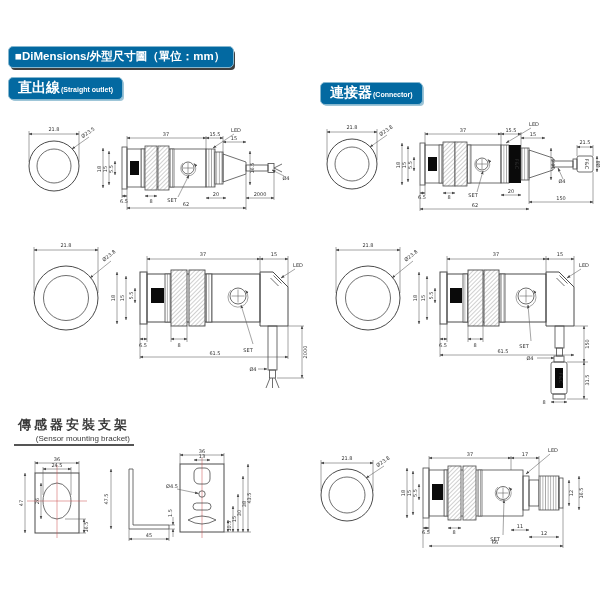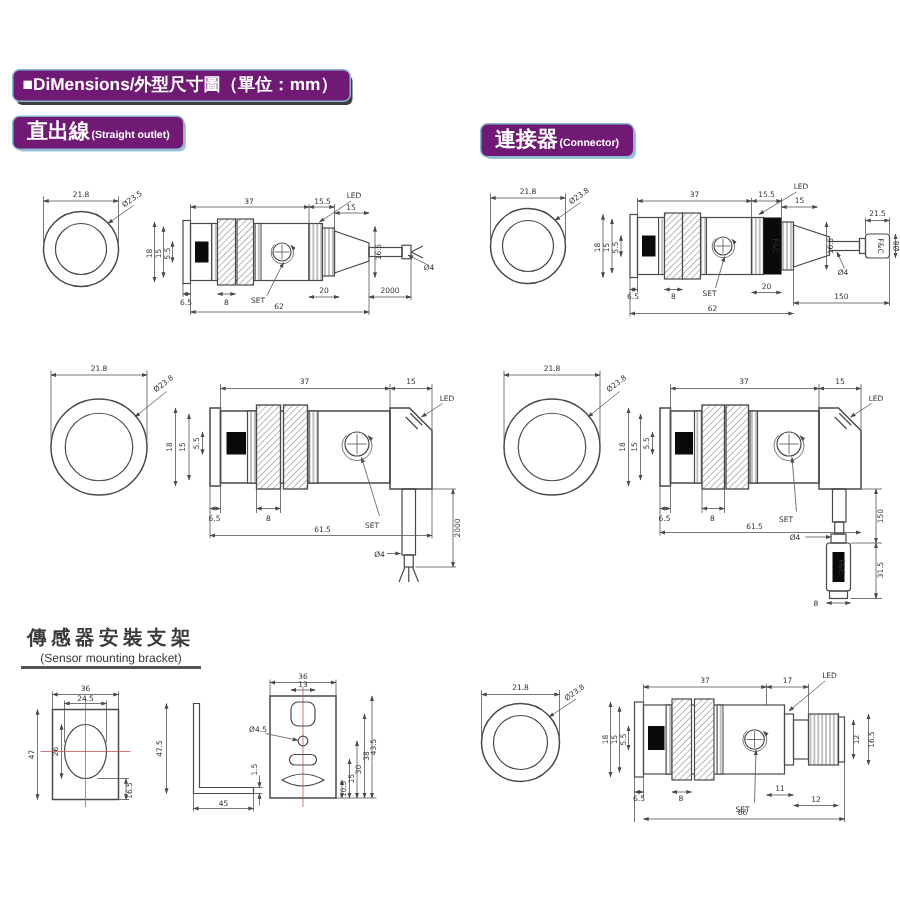--- a/index.html
+++ b/index.html
@@ -1,25 +1,25 @@
 <!DOCTYPE html>
 <html><head>
 <meta charset="utf-8">
 <style>
   html,body{margin:0;padding:0;}
   body{width:600px;height:600px;position:relative;background:#fff;overflow:hidden;
        font-family:"Liberation Sans","DejaVu Sans",sans-serif;}
-  .badge{position:absolute;background:#701a75;border:1px solid #86b7cf;border-radius:5px;
+  .badge{position:absolute;background:#0369a1;border:1px solid #86b7cf;border-radius:5px;
          color:#fff;font-weight:bold;white-space:nowrap;}
   #hdr{left:8px;top:46px;font-size:11.5px;padding:2px 8px 3px 6px;box-shadow:2px 3px 0 -1px #3f3f3f;}
   .seclbl{font-size:14px;padding:1px 9px 2px 9px;box-shadow:2px 2px 0 -1px #9fc6d8;}
   #lbl-straight{left:8px;top:77px;}
   #lbl-conn{left:320px;top:82px;}
   .seclbl .en{font-size:7px;font-weight:bold;margin-left:1px;}
-  #bracket-title{position:absolute;left:14px;top:416px;color:#3a3a3a;text-align:center;
+  #bracket-title{position:absolute;left:14px;top:416px;color:#3a3a3a;text-align:right;
       border-bottom:2px solid #555;padding:0 4px 1px 4px;}
   #bracket-title .zh{font-size:13px;font-weight:bold;letter-spacing:3px;display:block;}
   #bracket-title .en{font-size:8px;font-weight:normal;display:block;}
   svg{position:absolute;}
   .ol{fill:none;stroke:#4a4a4a;stroke-width:1;}
   .ol2{fill:none;stroke:#4a4a4a;stroke-width:0.8;}
   .dl{fill:none;stroke:#5a5a5a;stroke-width:0.55;}
   .ar{marker-start:url(#ma);marker-end:url(#ma);}
   .ae{marker-end:url(#ma);}
   .as{marker-start:url(#ma);}

